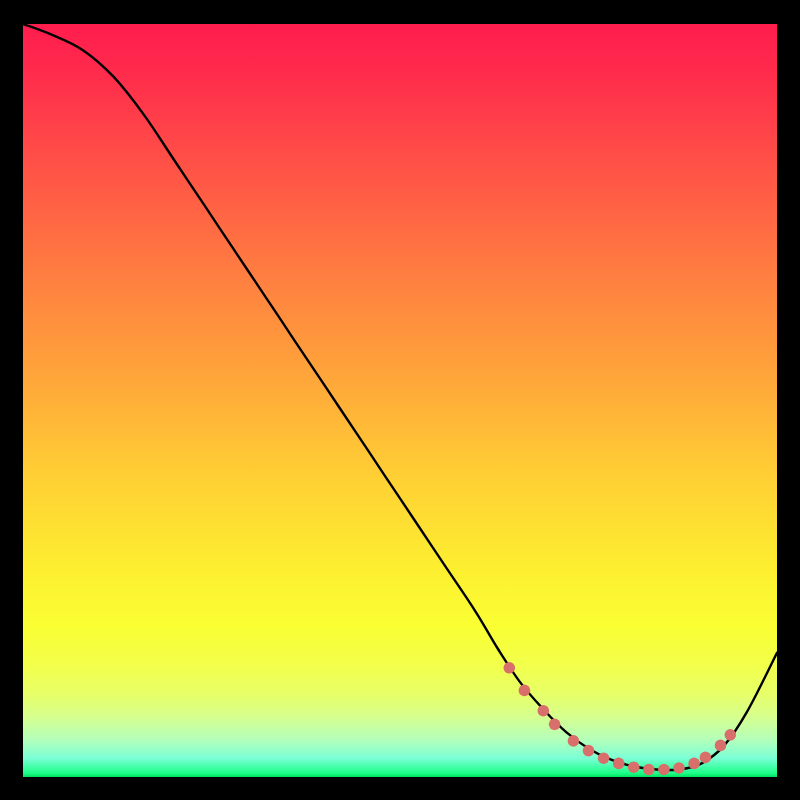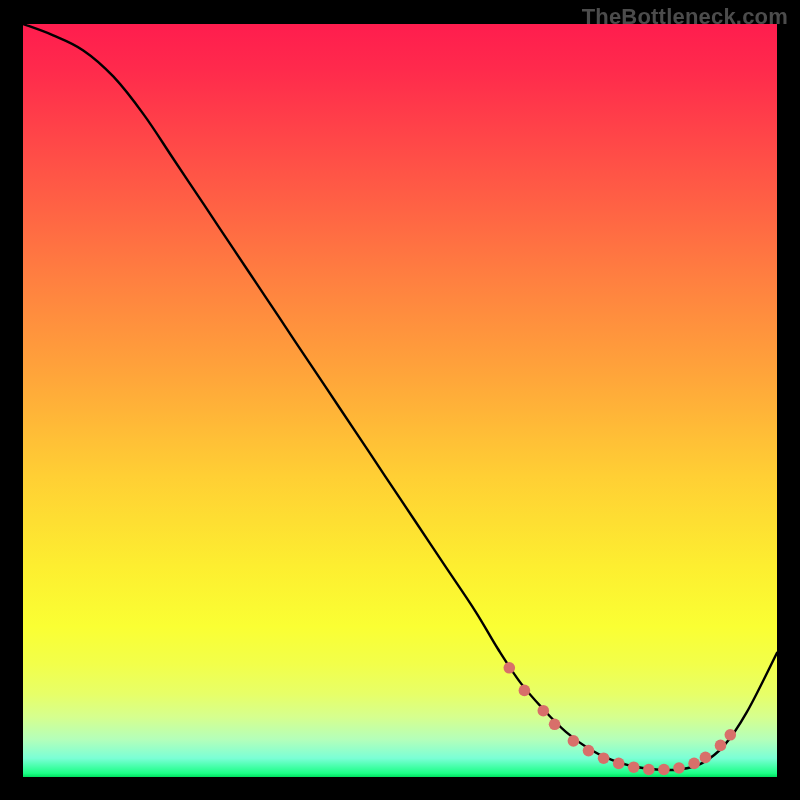--- a/index.html
+++ b/index.html
@@ -73,21 +73,20 @@
     left: 0;
     top: 0;
     width: 754px;
     height: 753px;
   }
 </style>
 </head>
 <body>
 
 <div class="frame">
-  <div class="attribution">TheBottleneck.com</div>
 
   <div class="plot-outer">
     <div class="plot-area">
       <div class="gradient"></div>
       <svg class="curve" viewBox="0 0 754 753" preserveAspectRatio="none">
         <path id="curve-path" fill="none" stroke="#000" stroke-width="2.4" stroke-linecap="round" stroke-linejoin="round" d="M0,0 C5.4,2.0 19.3,6.6 30.2,11.3 C41.0,16.0 49.5,18.9 60.3,26.4 C71.2,33.8 79.6,41.2 90.5,52.7 C101.3,64.2 109.8,75.5 120.6,90.4 C131.5,105.3 139.9,119.3 150.8,135.5 C161.7,151.8 170.1,164.5 181.0,180.7 C191.8,197.0 200.3,209.6 211.1,225.9 C222.0,242.2 230.4,254.8 241.3,271.1 C252.1,287.3 260.6,300.0 271.4,316.3 C282.3,332.5 290.7,345.2 301.6,361.4 C312.5,377.7 320.9,390.4 331.8,406.6 C342.6,422.9 351.1,435.5 361.9,451.8 C372.8,468.1 381.2,480.7 392.1,497.0 C402.9,513.2 411.4,525.9 422.2,542.2 C433.1,558.4 442.9,572.4 452.4,587.3 C461.9,602.2 466.9,612.1 475.0,625.0 C483.2,637.9 489.5,648.0 497.6,658.9 C505.8,669.7 512.1,676.4 520.3,685.2 C528.4,694.0 534.7,700.8 542.9,707.8 C551.0,714.9 557.4,719.4 565.5,724.4 C573.6,729.4 580.0,732.4 588.1,735.7 C596.3,738.9 602.6,740.7 610.7,742.5 C618.9,744.2 625.2,744.9 633.4,745.5 C641.5,746.0 647.8,746.6 656.0,745.5 C664.1,744.4 670.5,743.8 678.6,739.4 C686.7,735.1 693.1,730.6 701.2,721.4 C709.4,712.2 714.3,704.9 723.8,688.2 C733.3,671.6 748.6,639.5 754.0,628.8"></path>
         <g id="marker-group">
             <circle cx="486.3" cy="643.8" r="5.8" fill="#d86f6a"></circle>
             <circle cx="501.4" cy="666.4" r="5.8" fill="#d86f6a"></circle>
             <circle cx="520.3" cy="686.7" r="5.8" fill="#d86f6a"></circle>

